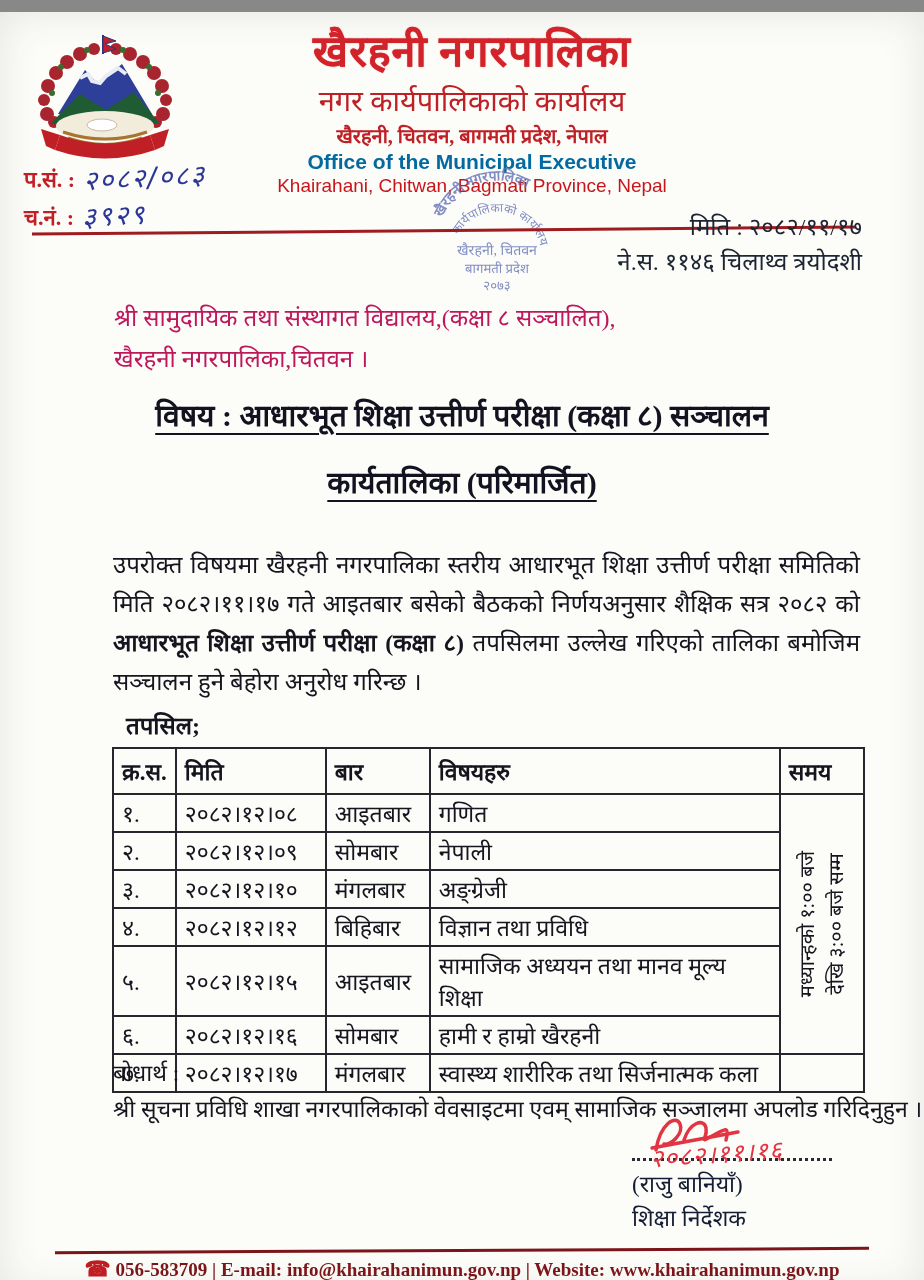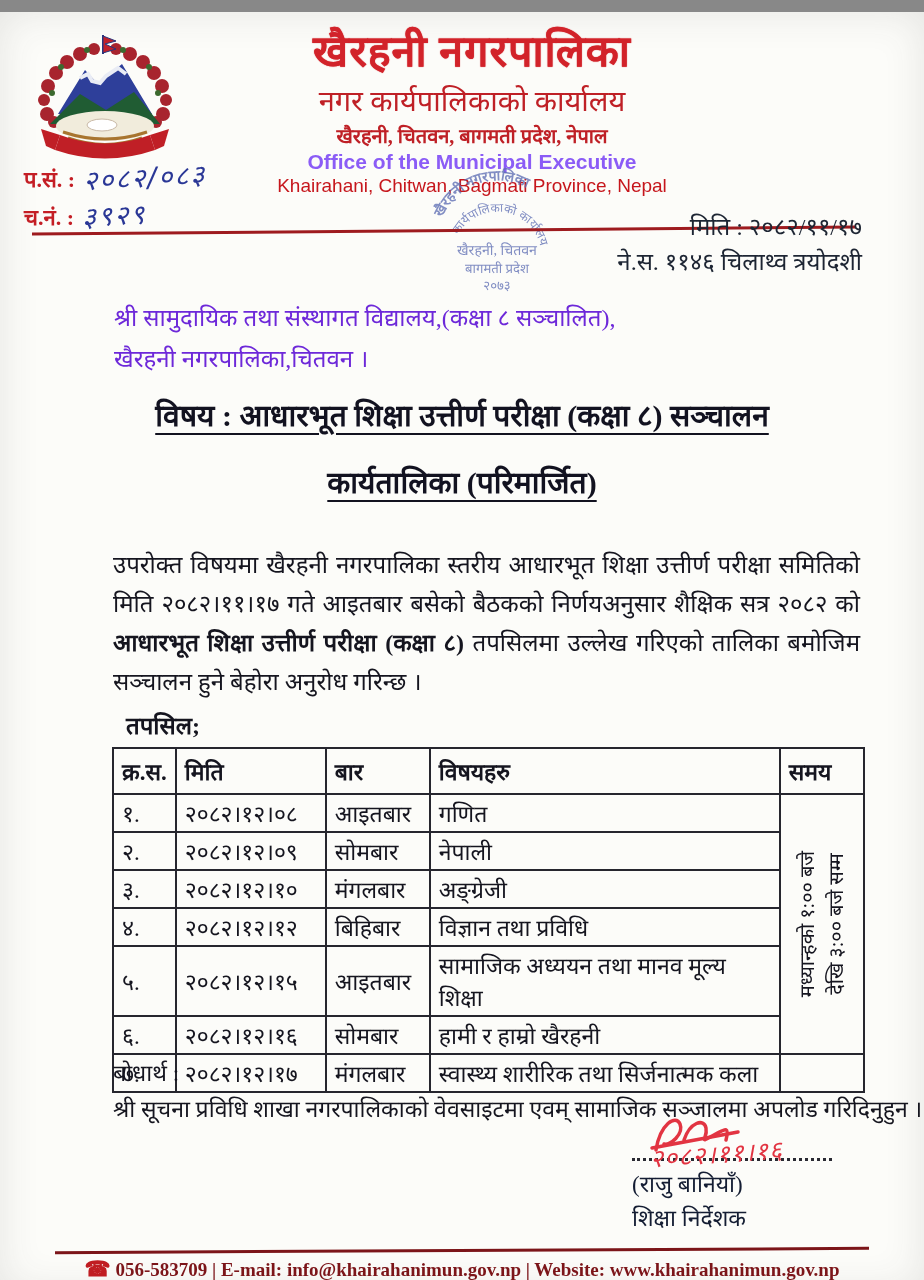--- a/index.html
+++ b/index.html
@@ -11,31 +11,31 @@
     color:#1c1c28;
     box-shadow: inset 0 0 40px rgba(60,60,60,.12);
   }
   
   .logo { position:absolute; left:30px; top:22px; width:150px; height:140px; }
   .hdr { position:absolute; left:168px; top:8px; width:608px; text-align:center; }
   .hdr .t1 { font-size:43px; font-weight:bold; color:#d2232a; letter-spacing:1px; text-shadow:0 0 1px #d2232a; }
   .hdr .t2 { font-size:29px; color:#bf2026; margin-top:1px; }
   .hdr .t3 { font-size:20px; font-weight:bold; color:#bf2026; margin-top:3px; }
   .hdr .t4 { font-family:"Liberation Sans","DejaVu Sans",sans-serif; font-size:30px; font-weight:bold; color:#c6161c; margin-top:5px; letter-spacing:.5px; }
-  .hdr .t5 { font-family:"Liberation Sans","DejaVu Sans",sans-serif; font-size:21px; font-weight:bold; color:#8b5cf6; margin-top:1px; }
+  .hdr .t5 { font-family:"Liberation Sans","DejaVu Sans",sans-serif; font-size:21px; font-weight:bold; color:#0369a1; margin-top:1px; }
   .hdr .t6 { font-family:"Liberation Sans","DejaVu Sans",sans-serif; font-size:19px; color:#c6161c; margin-top:1px; }
   .stamp { position:absolute; left:416px; top:138px; width:162px; height:162px; opacity:.78; }
   .refs { position:absolute; left:24px; top:146px; }
   .refs .row { display:flex; align-items:baseline; height:38px; }
   .refs .lbl { font-size:22px; font-weight:bold; color:#c41e25; margin-right:8px; }
   .refs .val { font-family:"DejaVu Sans",sans-serif; font-style:italic; font-size:27px; color:#2a3796; transform:rotate(-3deg); letter-spacing:2px; }
   .redline { position:absolute; left:32px; top:217px; width:824px; height:3px; background:#9e1b1f; transform:rotate(-0.5deg); }
   .dateblk { position:absolute; right:62px; top:198px; text-align:right; font-size:24px; line-height:35px; color:#1d2533; }
   
-  .addr { position:absolute; left:114px; top:286px; font-size:24px; line-height:41px; color:#6d28d9; }
+  .addr { position:absolute; left:114px; top:286px; font-size:24px; line-height:41px; color:#be185d; }
   .subject { position:absolute; left:0; top:382px; width:100%; text-align:center; font-weight:bold; font-size:30px; color:#121220; }
   .subject div { display:inline-block; text-decoration:underline; text-underline-offset:7px; text-decoration-thickness:2px; }
   .subject .l2 { margin-top:26px; }
   .bodytxt { position:absolute; left:113px; top:534px; width:747px; font-size:24px; line-height:39px; text-align:justify; color:#15151f; }
   .tapasil { position:absolute; left:126px; top:696px; font-size:24px; font-weight:600; color:#15151f; }
   
   .sched { position:absolute; left:112px; top:735px; border-collapse:collapse; table-layout:fixed; }
   .sched th, .sched td { border:2.5px solid #26262e; padding:2px 8px; font-size:23px; color:#15151f; text-align:left; vertical-align:middle; overflow:hidden; }
   .sched th { height:46px; font-weight:bold; vertical-align:top; padding-top:6px; }
   .sched td { height:36px; font-weight:500; }

